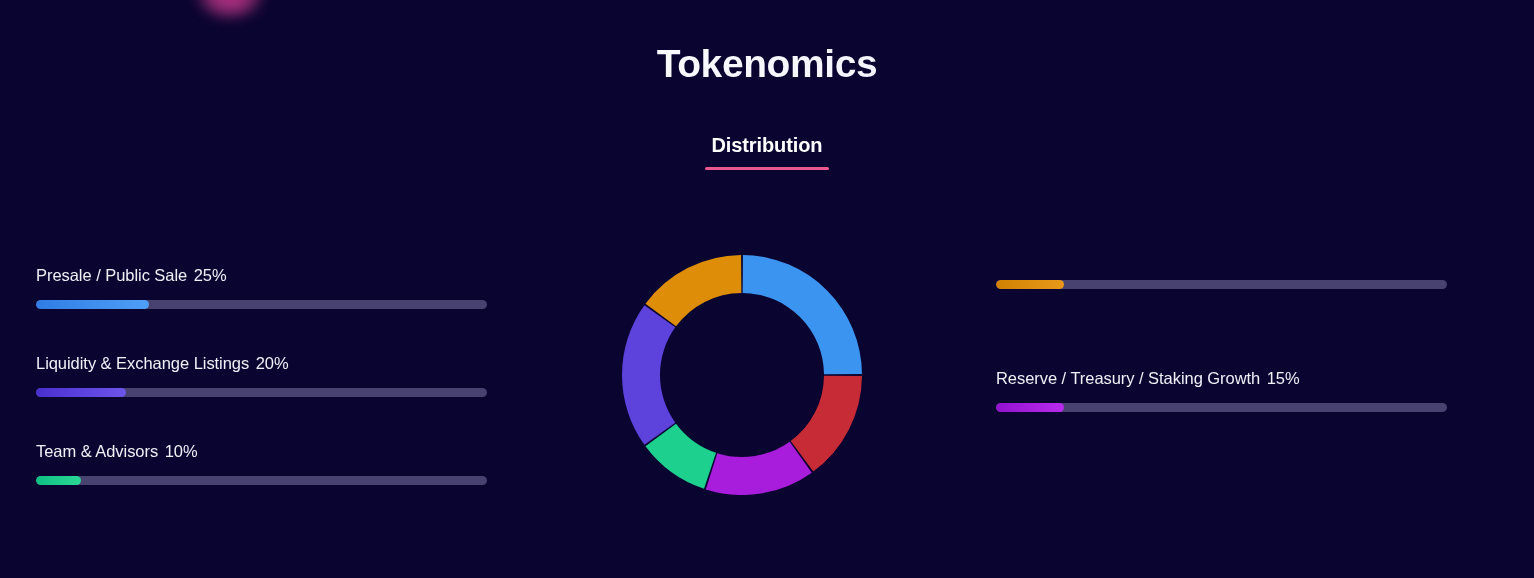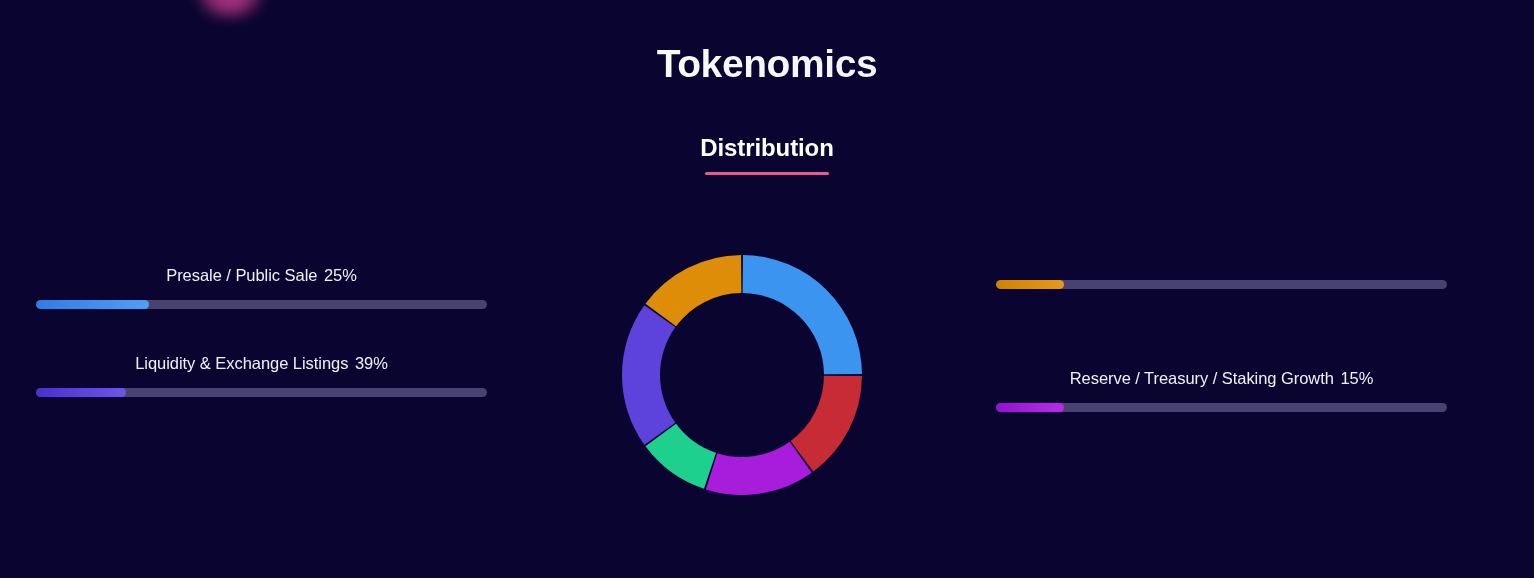--- a/index.html
+++ b/index.html
@@ -51,21 +51,21 @@
 
   #subtitle-wrap {
     position:absolute;
     left:0; right:0;
     top:134px;
     text-align:center;
   }
   #subtitle {
     display:inline-block;
     position:relative;
-    font-size:24px;
+    font-size:20px;
     font-weight:bold;
     color:#ffffff;
     letter-spacing:-0.1px;
     padding-bottom:13px;
   }
   #subtitle-underline {
     position:absolute;
     left:50%;
     transform:translateX(-50%);
     bottom:0;
@@ -77,21 +77,21 @@
 
   
   .legend-col {
     position:absolute;
     top:265px;
     width:451px;
   }
   #legend-left  { left:36px; }
   #legend-right { left:996px; }
 
-  .legend-item { height:88px;text-align:center; }
+  .legend-item { height:88px; }
 
   .legend-label {
     font-size:16.5px;
     font-weight:400;
     color:#f1f0f7;
     letter-spacing:-0.05px;
     line-height:20px;
     white-space:nowrap;
   }
   .legend-pct { margin-left:2px; }
@@ -134,23 +134,29 @@
 </div>
 
 <div class="legend-col" id="legend-left">
     <div class="legend-item">
       <div class="legend-label"><span>Presale / Public Sale</span><span class="legend-pct"> 25%</span></div>
       <div class="bar-track" style="background: rgb(71, 66, 112);">
         <div class="bar-fill" style="width: 25%; background: linear-gradient(90deg, rgb(47, 125, 228) 0%, rgb(79, 158, 247) 100%);"></div>
       </div>
     </div>
     <div class="legend-item">
-      <div class="legend-label"><span>Liquidity &amp; Exchange Listings</span><span class="legend-pct"> 39%</span></div>
+      <div class="legend-label"><span>Liquidity &amp; Exchange Listings</span><span class="legend-pct"> 20%</span></div>
       <div class="bar-track" style="background: rgb(71, 66, 112);">
         <div class="bar-fill" style="width: 20%; background: linear-gradient(90deg, rgb(74, 47, 208) 0%, rgb(109, 84, 234) 100%);"></div>
+      </div>
+    </div>
+    <div class="legend-item">
+      <div class="legend-label"><span>Team &amp; Advisors</span><span class="legend-pct"> 10%</span></div>
+      <div class="bar-track" style="background: rgb(71, 66, 112);">
+        <div class="bar-fill" style="width: 10%; background: linear-gradient(90deg, rgb(16, 192, 132) 0%, rgb(42, 215, 149) 100%);"></div>
       </div>
     </div>
   </div>
 <div class="legend-col" id="legend-right">
     <div class="legend-item">
       <div class="bar-track" style="background: rgb(71, 66, 112);">
         <div class="bar-fill" style="width: 15%; background: linear-gradient(90deg, rgb(209, 129, 0) 0%, rgb(233, 153, 26) 100%);"></div>
       </div>
     </div>
     <div class="legend-item">

